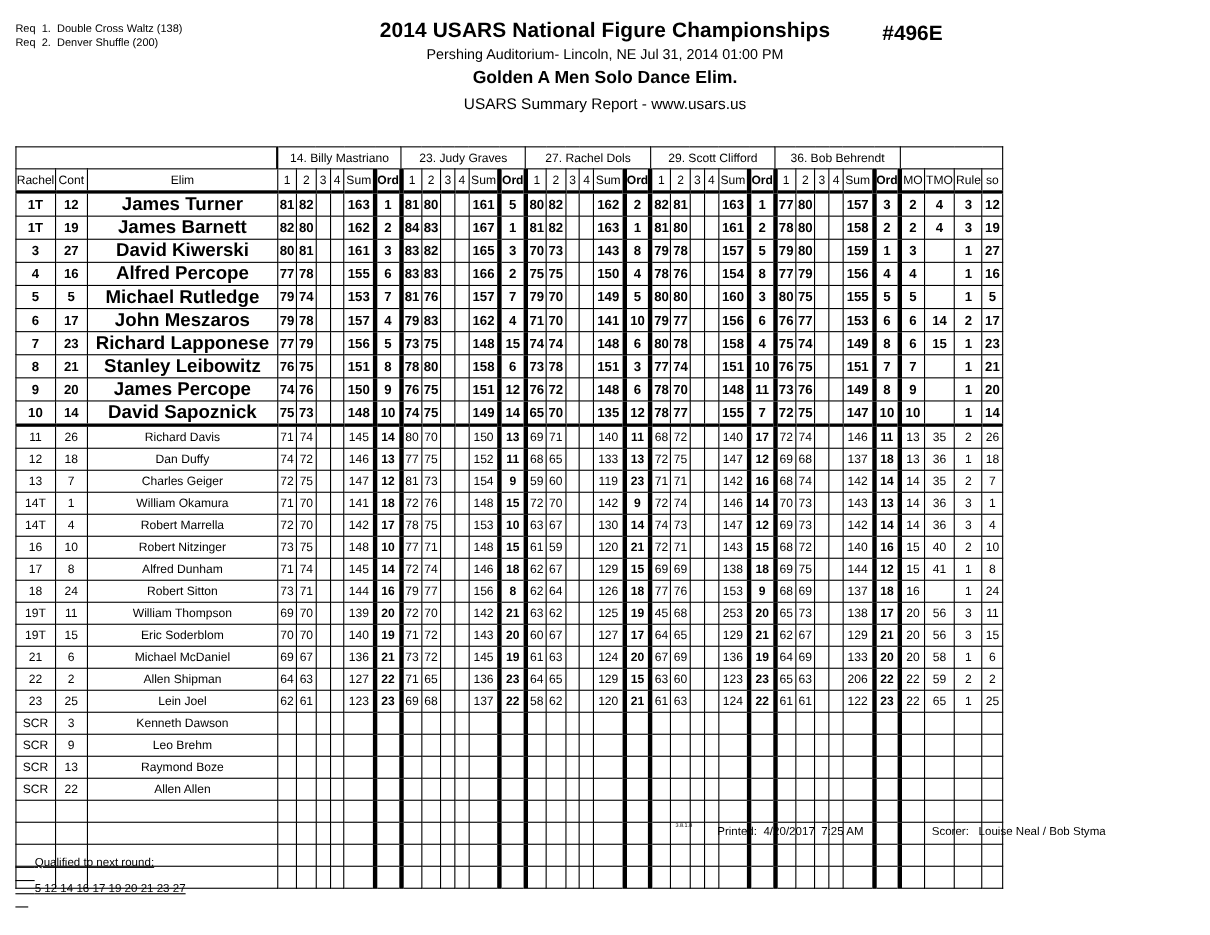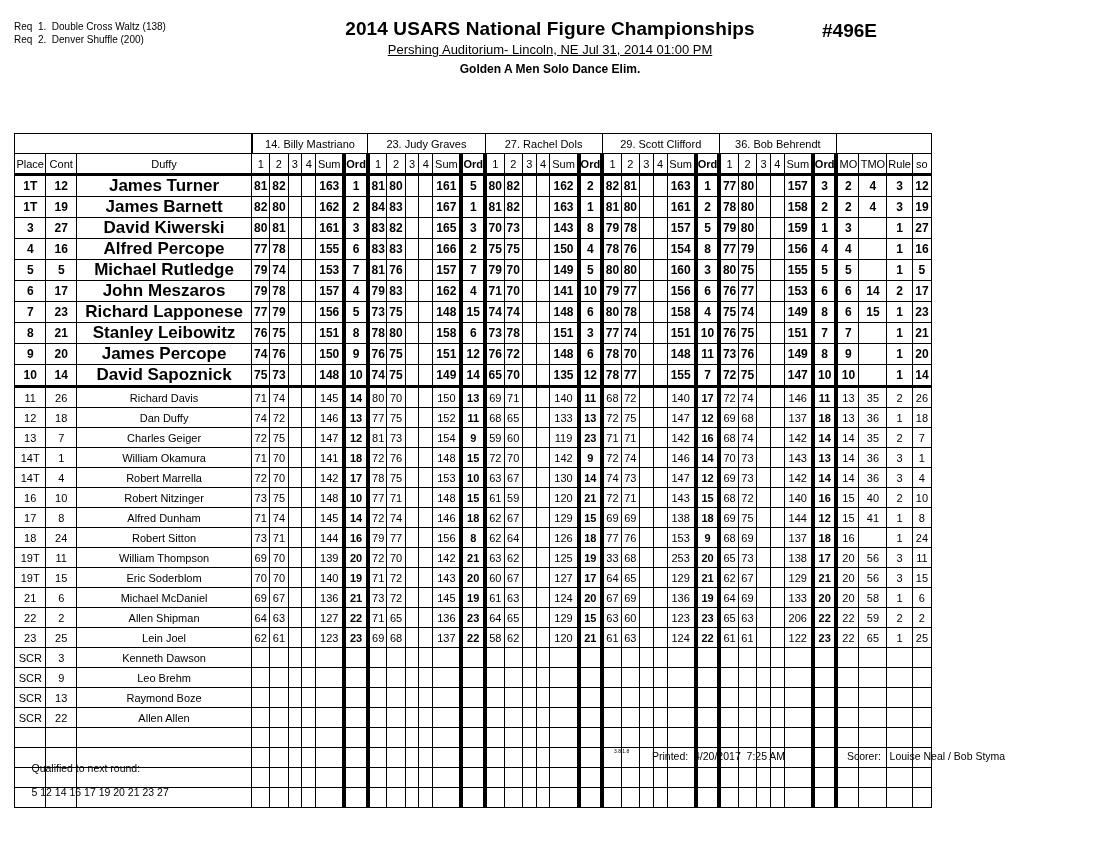--- a/index.html
+++ b/index.html
@@ -3,29 +3,29 @@
 <meta charset="utf-8">
 <style>
   html,body{margin:0;padding:0;}
   body{
     width:1100px;height:850px;
     background:#ffffff;
     font-family:"Liberation Sans", sans-serif;
     color:#000;
     overflow:hidden;
   }
-  .page{position:relative;width:912px;height:850px;padding-left:20px;}
+  .page{position:relative;width:912px;height:850px;}
 
   
   .req-block{position:absolute;left:14px;top:20px;font-size:10px;line-height:13px;}
   .req-line{white-space:pre;}
   .title-block{position:absolute;left:0;top:18px;width:1100px;text-align:center;}
   .t1{font-size:19px;font-weight:bold;letter-spacing:.1px;}
-  .t2{font-size:13px;margin-top:2px;text-decoration:underline;}
-  .t3{font-size:12px;font-weight:bold;margin-top:5px;}
+  .t2{font-size:13px;margin-top:2px;}
+  .t3{font-size:16px;font-weight:bold;margin-top:5px;}
   .t4{font-size:14px;margin-top:6px;}
   .eventno{position:absolute;right:55px;top:20px;font-size:19px;font-weight:bold;}
 
   
   .tablewrap{position:absolute;left:14px;top:133px;}
   table.sheet{border-collapse:collapse;table-layout:fixed;}
   table.sheet td{
     border:1px solid #000;
     font-size:11px;
     height:19px;
@@ -47,39 +47,40 @@
   td.ord{font-weight:bold;}
   
   .lsep{border-left:4px solid #000 !important;}
   .rsep{border-right:4px solid #000 !important;}
   .thickbottom td{border-bottom:3px solid #000 !important;}
   .thicktop td{border-top:3px solid #000 !important;}
   .outer-left{border-left:2px solid #000 !important;}
 
   
   .footer{position:absolute;left:14px;top:750px;width:1030px;font-size:10.5px;}
-  .f-qual{position:absolute;left:0;top:0;white-space:pre;}
+  .f-qual{position:absolute;left:0;top:16px;white-space:pre;text-decoration:underline;}
   .f-ver{position:absolute;left:600px;top:-2px;font-size:5px;}
   .f-printed{position:absolute;left:638px;top:0;white-space:pre;}
   .f-scorer{position:absolute;left:833px;top:0;white-space:pre;}
 </style>
 </head>
 <body>
 
 <div class="page">
 
   <div class="req-block">
     <div class="req-line">Req  1.  Double Cross Waltz (138)</div>
     <div class="req-line">Req  2.  Denver Shuffle (200)</div>
   </div>
 
   <div class="title-block">
     <div class="t1">2014 USARS National Figure Championships</div>
     <div class="t2">Pershing Auditorium- Lincoln, NE  Jul 31, 2014  01:00 PM</div>
     <div class="t3">Golden A Men Solo Dance Elim.</div>
+    <div class="t4">USARS Summary Report - www.usars.us</div>
   </div>
 
   <div class="eventno">#496E</div>
 
   <div class="tablewrap">
     <table class="sheet">
       <colgroup>
         <col style="width:36px">
           <col style="width:40px">
           <col style="width:200px">
@@ -122,23 +123,23 @@
           <tr class="hdr">
             <td class="blankhead" colspan="3"></td>
             <td colspan="6" class="judgename outer-left">14.  Billy Mastriano</td>
             <td colspan="6" class="judgename">23.  Judy Graves</td>
             <td colspan="6" class="judgename">27.  Rachel Dols</td>
             <td colspan="6" class="judgename">29.  Scott Clifford</td>
             <td colspan="6" class="judgename">36.  Bob Behrendt</td>
             <td class="blankhead" colspan="4"></td>
           </tr>
           <tr class="hdr thickbottom">
-            <td class="">Place</td>
+            <td class="">Rachel</td>
             <td class="">Cont</td>
-            <td class="nm">Duffy</td>
+            <td class="nm">Elim</td>
             <td class=" ">1</td>
             <td class="">2</td>
             <td class="">3</td>
             <td class="">4</td>
             <td class="">Sum</td>
             <td class="ord lsep rsep">Ord</td>
             <td class=" ">1</td>
             <td class="">2</td>
             <td class="">3</td>
             <td class="">4</td>
@@ -884,21 +885,21 @@
             <td class=""></td>
             <td class=""></td>
             <td class="">142</td>
             <td class="ord lsep rsep">21</td>
             <td class="">63</td>
             <td class="">62</td>
             <td class=""></td>
             <td class=""></td>
             <td class="">125</td>
             <td class="ord lsep rsep">19</td>
-            <td class="">33</td>
+            <td class="">45</td>
             <td class="">68</td>
             <td class=""></td>
             <td class=""></td>
             <td class="">253</td>
             <td class="ord lsep rsep">20</td>
             <td class="">65</td>
             <td class="">73</td>
             <td class=""></td>
             <td class=""></td>
             <td class="">138</td>

